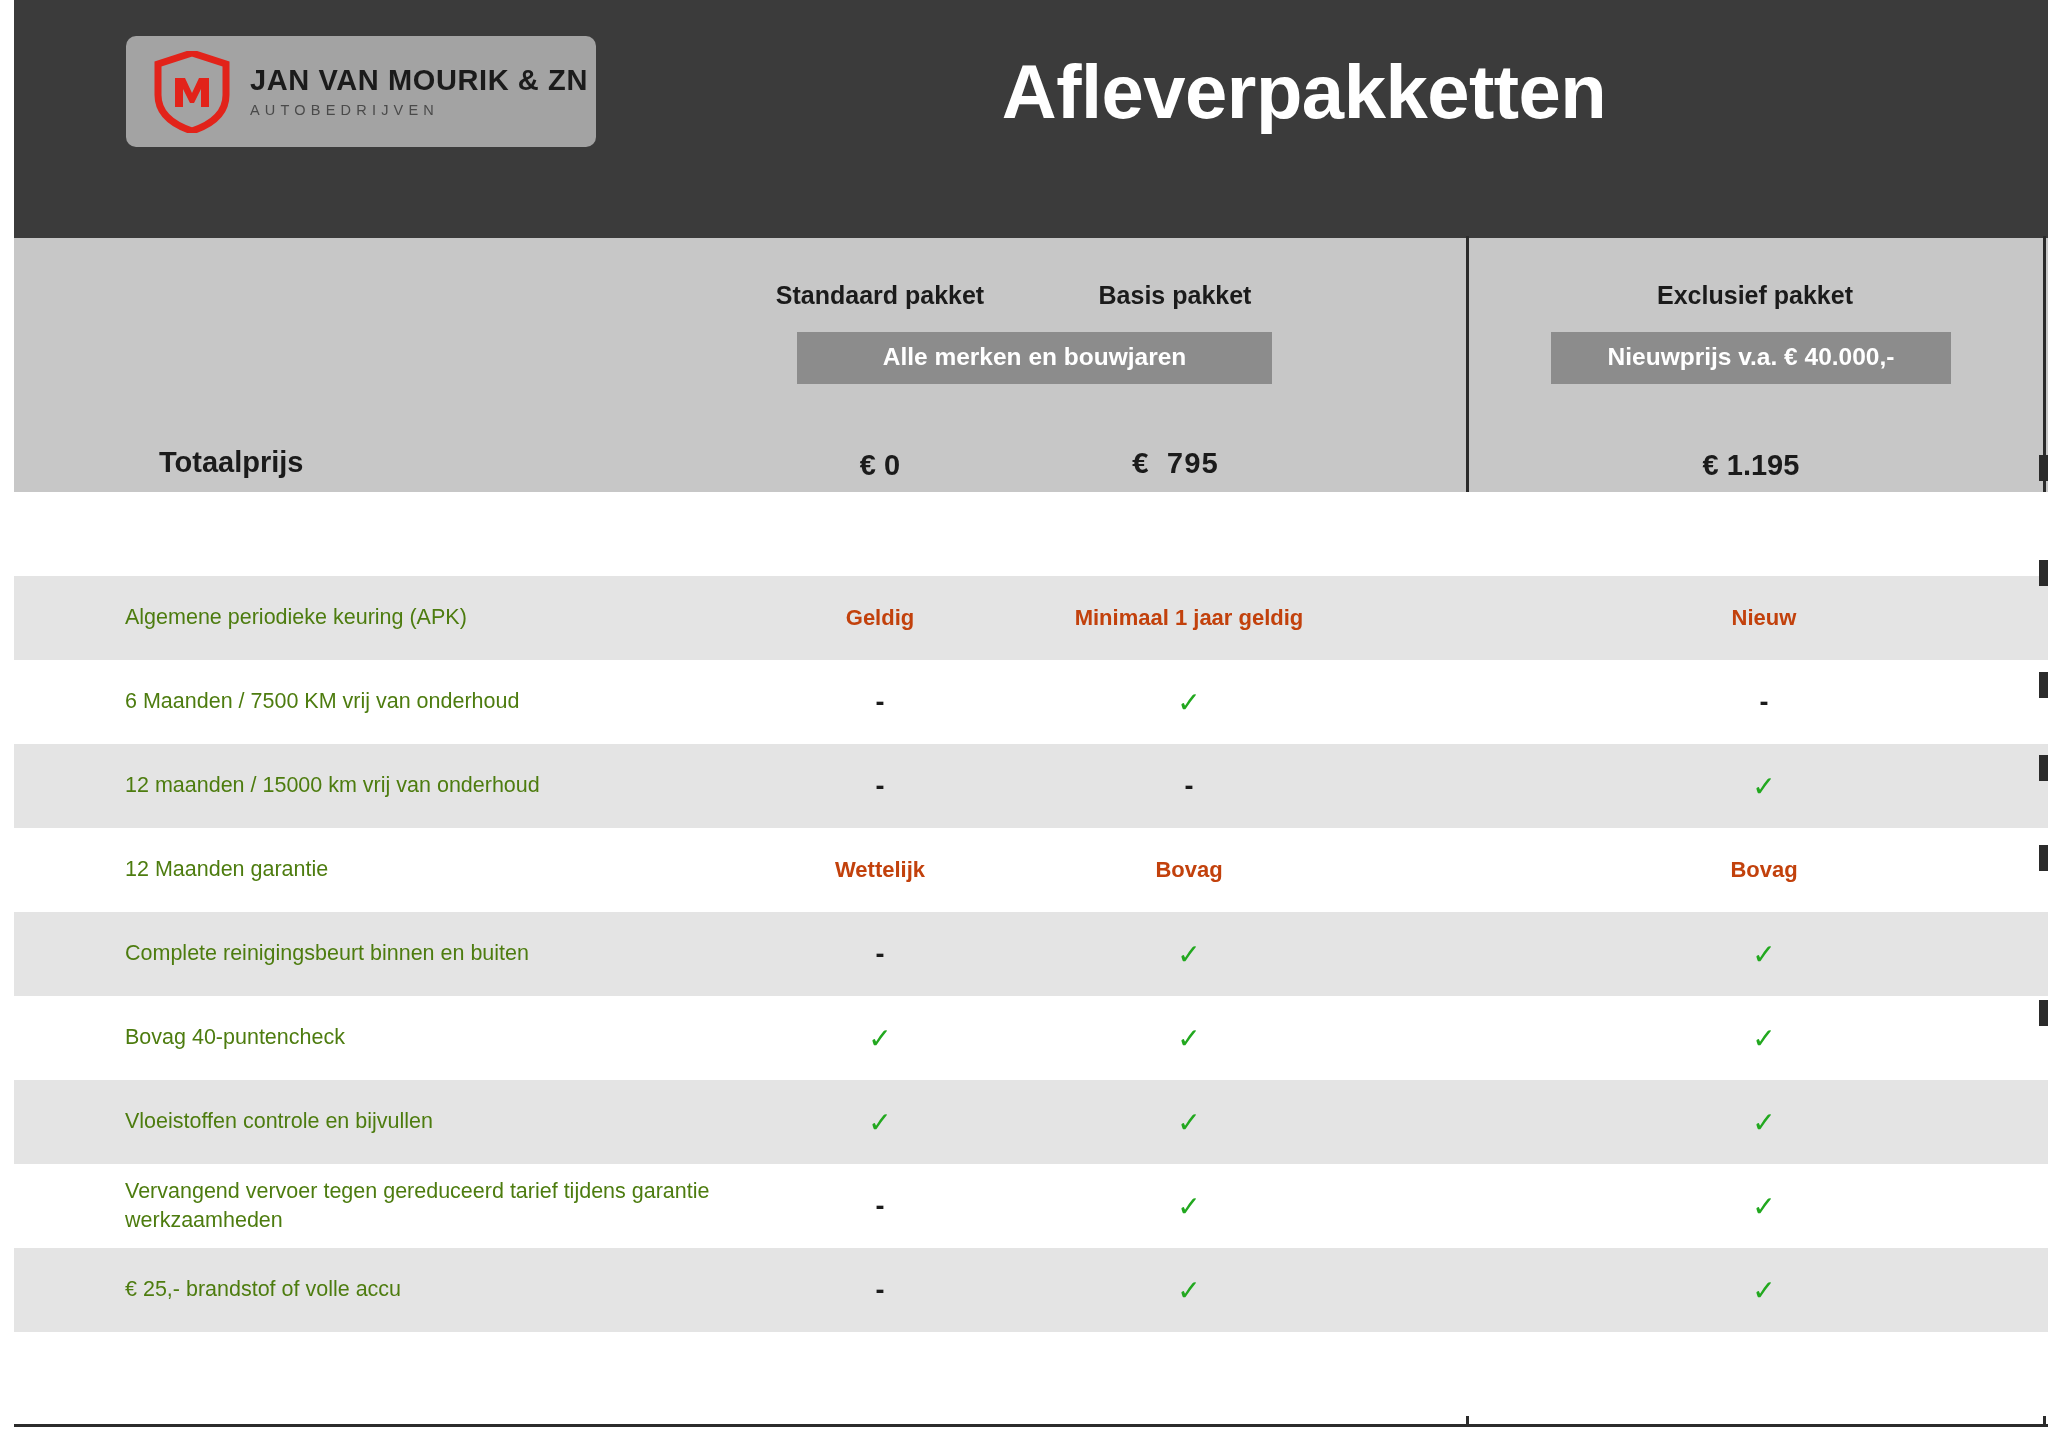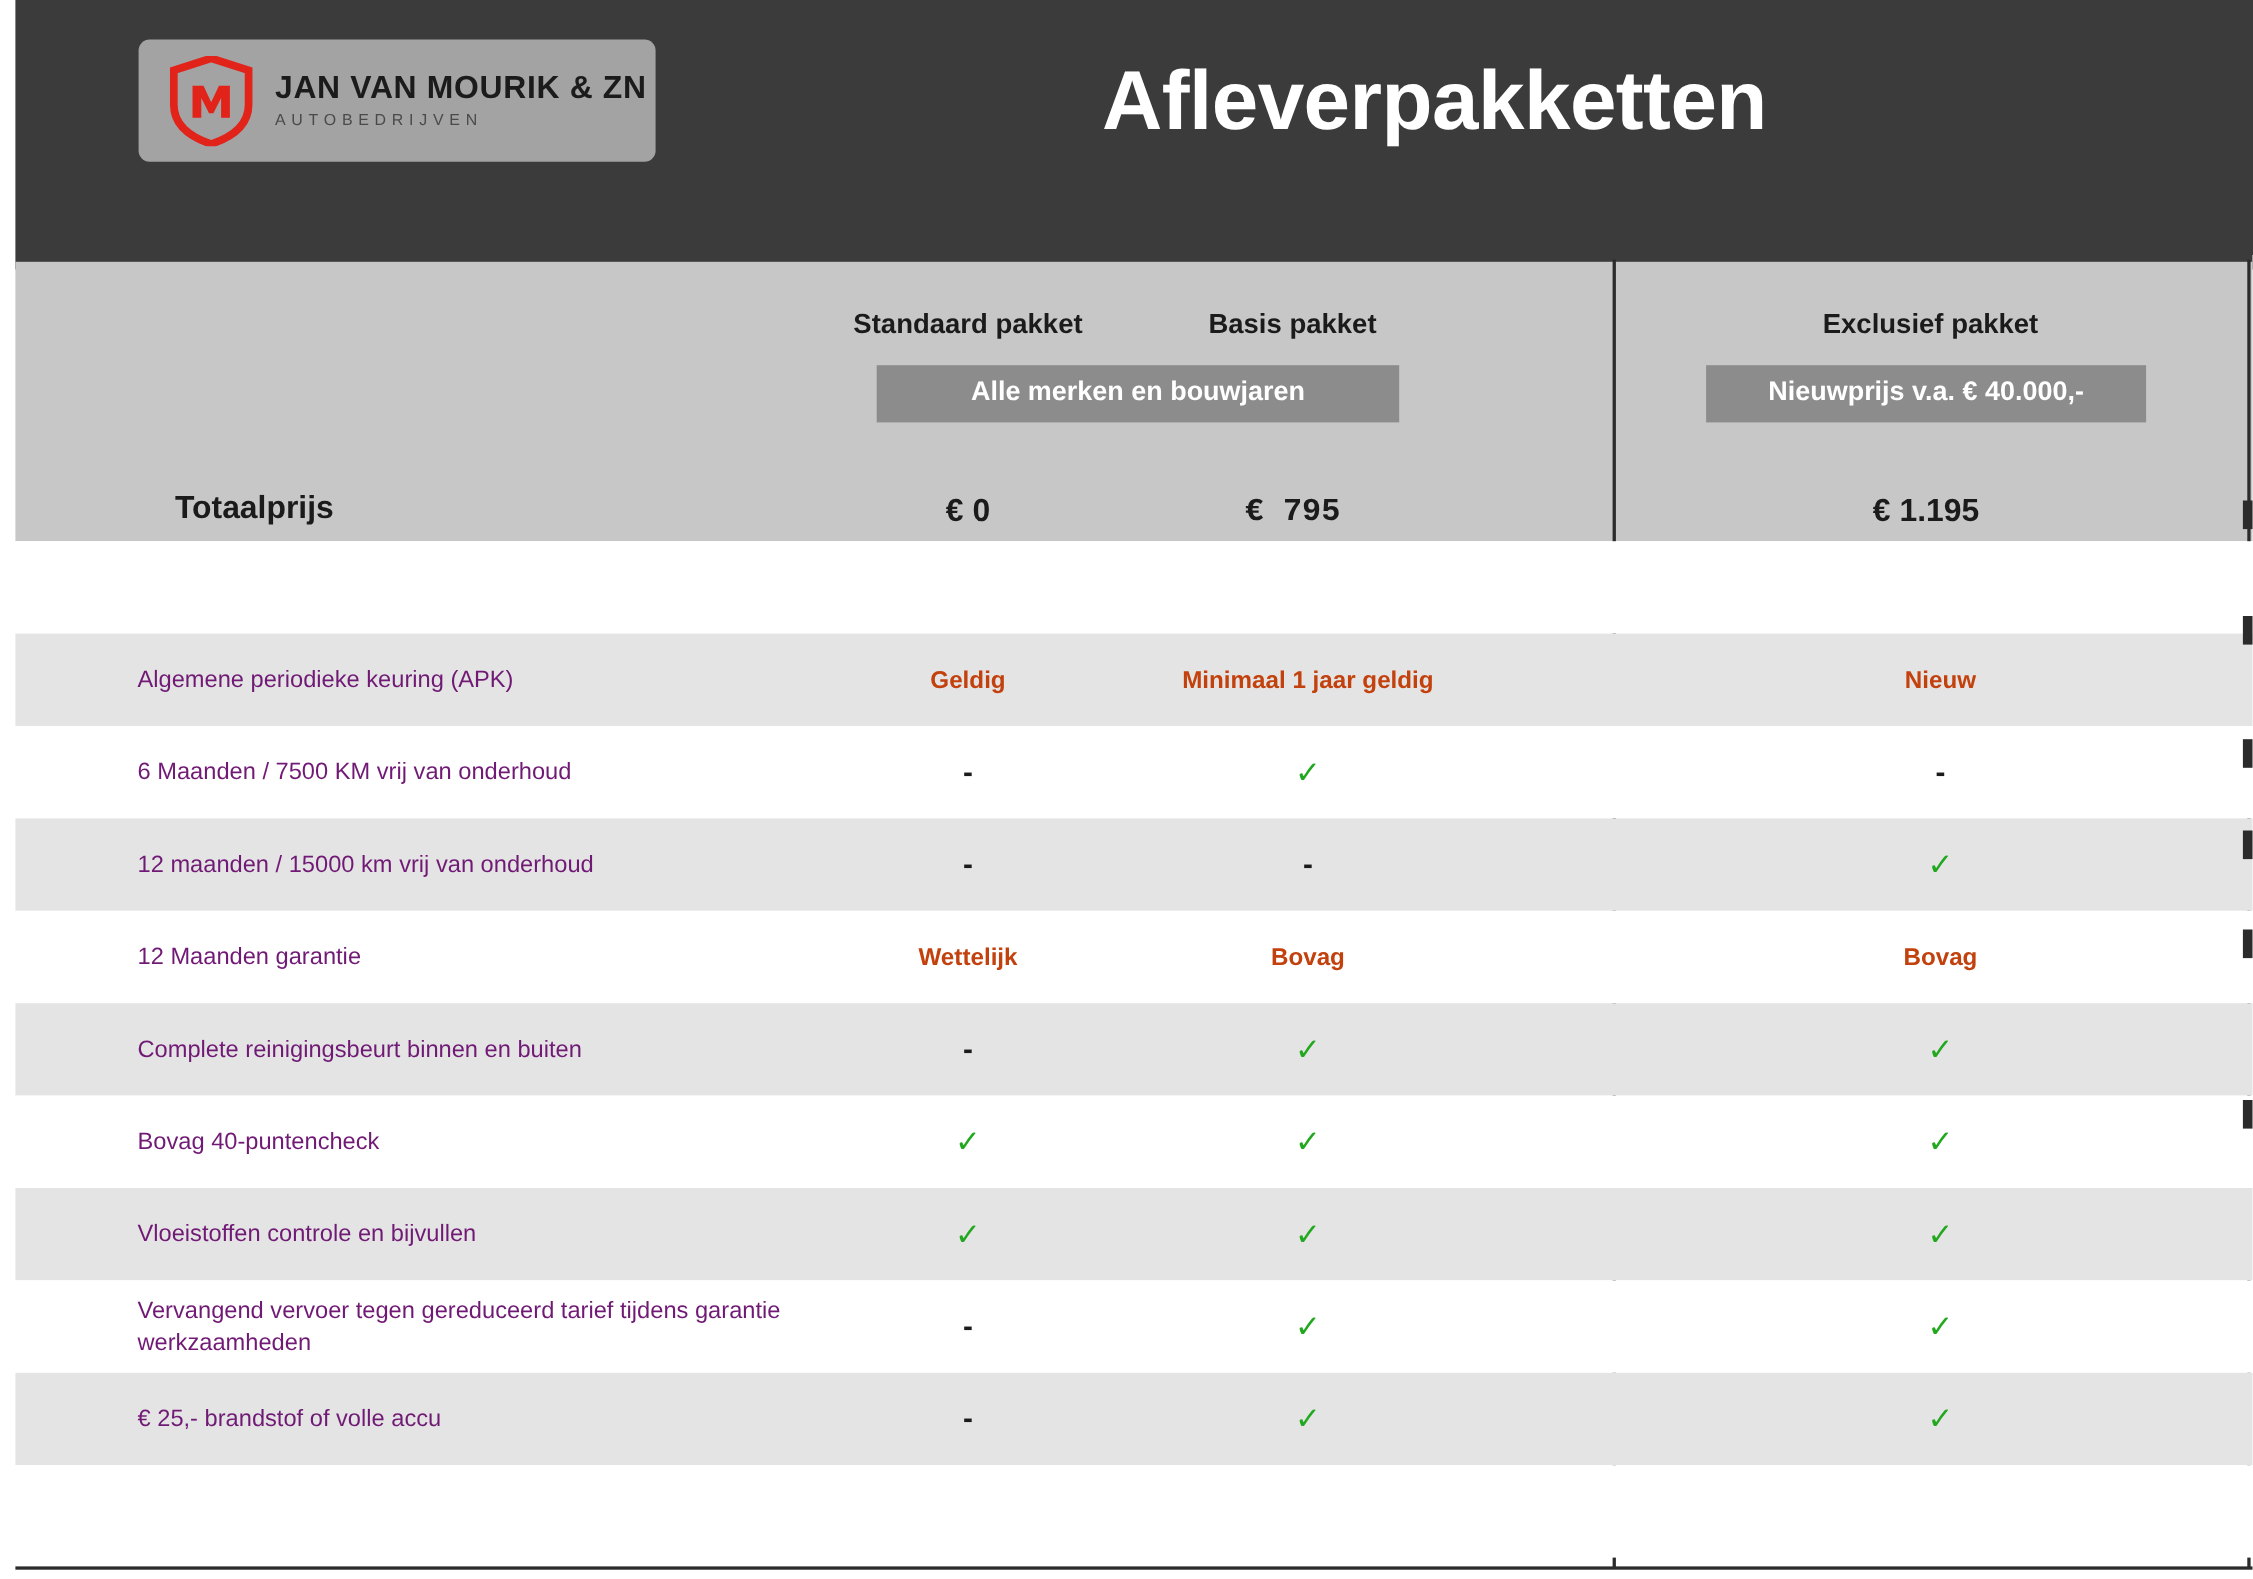--- a/index.html
+++ b/index.html
@@ -156,21 +156,21 @@
     background: #ffffff;
   }
   .row.alt { background: #e4e4e4; }
   .row.spacer { height: 84px; background: #ffffff; }
   .row-label {
     position: absolute;
     left: 111px;
     top: 50%;
     transform: translateY(-50%);
     font-size: 21.5px;
-    color: #701a75;
+    color: #4d7c0f;
     line-height: 1.35;
     max-width: 620px;
   }
   .cell {
     position: absolute;
     top: 50%;
     transform: translateY(-50%);
     text-align: center;
     font-size: 22px;
     font-weight: bold;

